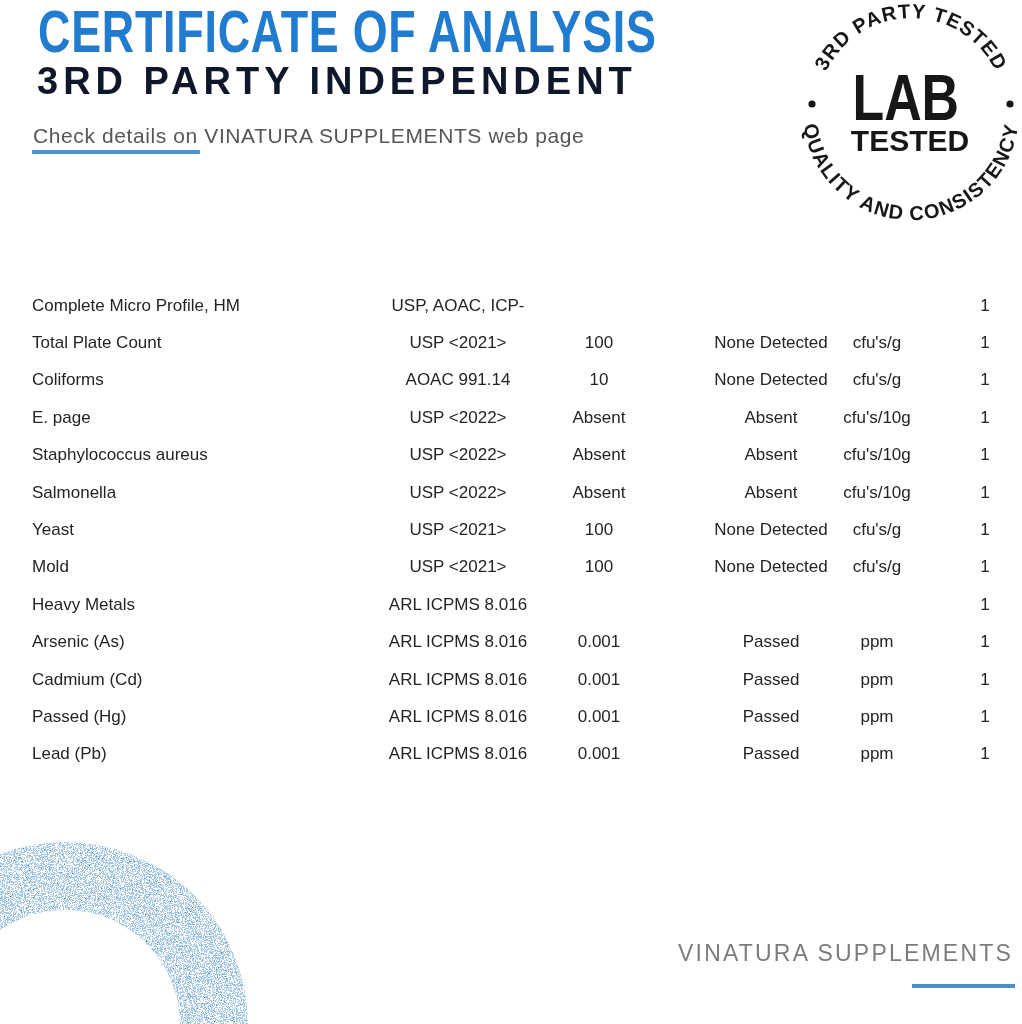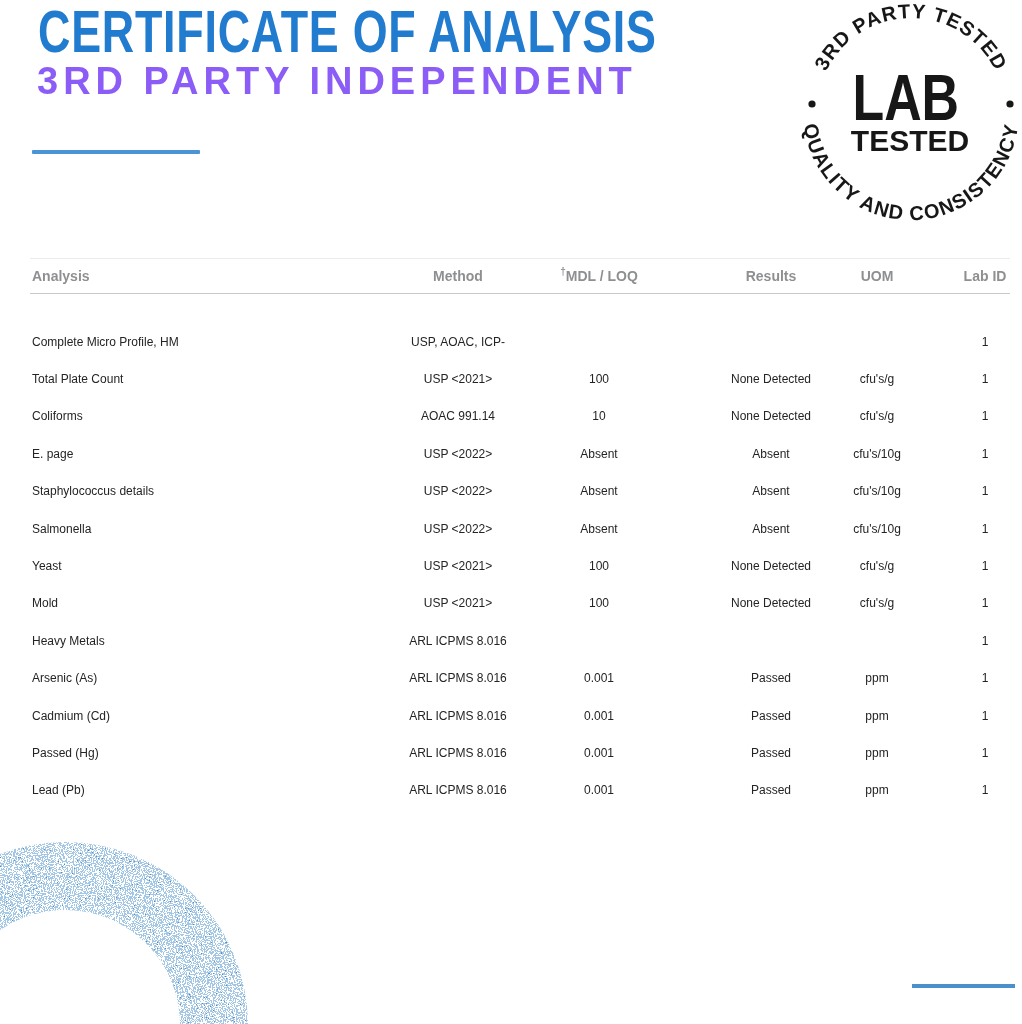--- a/index.html
+++ b/index.html
@@ -14,21 +14,21 @@
   
   .title {
     position:absolute; left:38px; top:2px;
     font-size:59px; font-weight:700; line-height:1.05;
     color:#217bce; letter-spacing:1px; white-space:nowrap;
     transform:scaleX(0.76); transform-origin:0 0;
   }
   .subtitle {
     position:absolute; left:37px; top:62px;
     font-size:38px; font-weight:700; line-height:1.05;
-    color:#8b5cf6; letter-spacing:5px; white-space:nowrap;
+    color:#0f172a; letter-spacing:5px; white-space:nowrap;
   }
   .tagline {
     position:absolute; left:33px; top:123px;
     font-size:21px; line-height:1.2; color:#55565a; letter-spacing:0.6px; white-space:nowrap;
   }
   .tagline-underline {
     position:absolute; left:32px; top:150px; width:168px; height:4px;
     background:#4a94d6; border-radius:1px;
   }
 
@@ -41,21 +41,21 @@
   .lab-small { font-size:30px; letter-spacing:0px; }
 
   
   .coa-table { position:absolute; left:30px; top:258px; width:980px; }
   .thead {
     position:relative; height:36px;
     border-top:1px solid #ececec; border-bottom:1px solid #c8c8c8;
     color:#8e8f91; font-size:14px; font-weight:700;
   }
   .trows { padding-top:29px; }
-  .trow { position:relative; height:37.4px; font-size:12px; color:#242424; }
+  .trow { position:relative; height:37.4px; font-size:17px; color:#242424; }
   .cell { position:absolute; top:50%; transform:translateY(-50%); white-space:nowrap; }
   .c-center { transform:translate(-50%,-50%); }
   .c-analysis { left:2px; }
   .c-method  { left:428px; }
   .c-mdl     { left:569px; }
   .c-results { left:741px; }
   .c-uom     { left:847px; }
   .c-lab     { left:955px; }
   .c-mdl sup { font-size:10px; vertical-align:super; line-height:0; }
 
@@ -72,48 +72,41 @@
   
   .donut { position:absolute; left:0px; top:820px; width:260px; height:204px; }
 </style>
 </head>
 <body>
 
 <div class="page">
 
   <h1 class="title">CERTIFICATE OF ANALYSIS</h1>
   <h2 class="subtitle">3RD PARTY INDEPENDENT</h2>
+  <p class="tagline"><span>Check details on</span><span> VINATURA SUPPLEMENTS web page</span></p>
   <div class="tagline-underline"></div>
 
   <svg class="badge" viewBox="0 0 260 240" aria-hidden="true">
     <defs>
       <path id="arcTop" d="M 41.7 79.9 A 94 94 0 0 1 218.3 79.9" fill="none"></path>
       <path id="arcBottom" d="M 25.7 84.1 A 108 108 0 1 0 234.3 84.1" fill="none"></path>
     </defs>
     <text class="arc-text">
       <textPath href="#arcTop" startOffset="50%" text-anchor="middle">3RD PARTY TESTED</textPath>
     </text>
     <text class="arc-text-bottom">
       <textPath href="#arcBottom" startOffset="50%" text-anchor="middle">QUALITY AND CONSISTENCY</textPath>
     </text>
     <circle cx="31" cy="104" r="3.6" fill="#171717"></circle>
     <circle cx="229" cy="104" r="3.6" fill="#171717"></circle>
     <text class="lab-big" transform="scale(0.81 1)" x="154" y="120" text-anchor="middle">LAB</text>
     <text class="lab-small" x="129" y="151" text-anchor="middle">TESTED</text>
   </svg>
 
   <div class="coa-table">
-    <div class="thead">
-      <span class="cell c-analysis">Analysis</span>
-      <span class="cell c-center c-method">Method</span>
-      <span class="cell c-center c-mdl"><sup>†</sup><span>MDL / LOQ</span></span>
-      <span class="cell c-center c-results">Results</span>
-      <span class="cell c-center c-uom">UOM</span>
-      <span class="cell c-center c-lab">Lab ID</span>
-    </div>
 
     <div class="trows">
 
         <div class="trow">
           <span class="cell c-analysis">Complete Micro Profile, HM</span>
           <span class="cell c-center c-method">USP, AOAC, ICP-</span>
           <span class="cell c-center c-mdl"></span>
           <span class="cell c-center c-results"></span>
           <span class="cell c-center c-uom"></span>
           <span class="cell c-center c-lab">1</span>
@@ -140,21 +133,21 @@
         <div class="trow">
           <span class="cell c-analysis">E. page</span>
           <span class="cell c-center c-method">USP &lt;2022&gt;</span>
           <span class="cell c-center c-mdl">Absent</span>
           <span class="cell c-center c-results">Absent</span>
           <span class="cell c-center c-uom">cfu's/10g</span>
           <span class="cell c-center c-lab">1</span>
         </div>
 
         <div class="trow">
-          <span class="cell c-analysis">Staphylococcus details</span>
+          <span class="cell c-analysis">Staphylococcus aureus</span>
           <span class="cell c-center c-method">USP &lt;2022&gt;</span>
           <span class="cell c-center c-mdl">Absent</span>
           <span class="cell c-center c-results">Absent</span>
           <span class="cell c-center c-uom">cfu's/10g</span>
           <span class="cell c-center c-lab">1</span>
         </div>
 
         <div class="trow">
           <span class="cell c-analysis">Salmonella</span>
           <span class="cell c-center c-method">USP &lt;2022&gt;</span>
@@ -243,15 +236,16 @@
         <feComponentTransfer in="n2" result="m2">
             <feFuncA type="discrete" tableValues="0 0 0 1"></feFuncA>
           </feComponentTransfer>
         <feComposite in="SourceGraphic" in2="m2" operator="in"></feComposite>
       </filter>
     </defs>
     <circle cx="65" cy="205" r="149" fill="none" stroke="#86b5de" stroke-width="68" filter="url(#stippleLight)" opacity="0.75"></circle>
     <circle cx="65" cy="205" r="149" fill="none" stroke="#2e7fc2" stroke-width="66" filter="url(#stippleDark)" opacity="0.8"></circle>
   </svg>
 
+  <div class="brand">VINATURA SUPPLEMENTS</div>
   <div class="brand-underline"></div>
 
 </div>
 
 </body></html>

